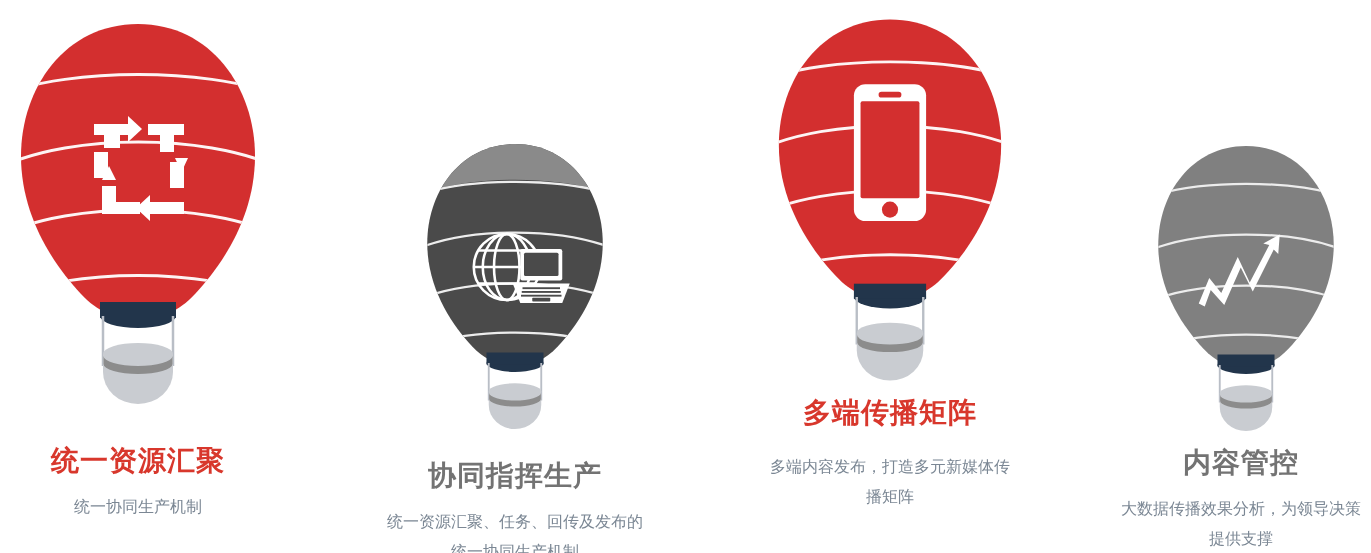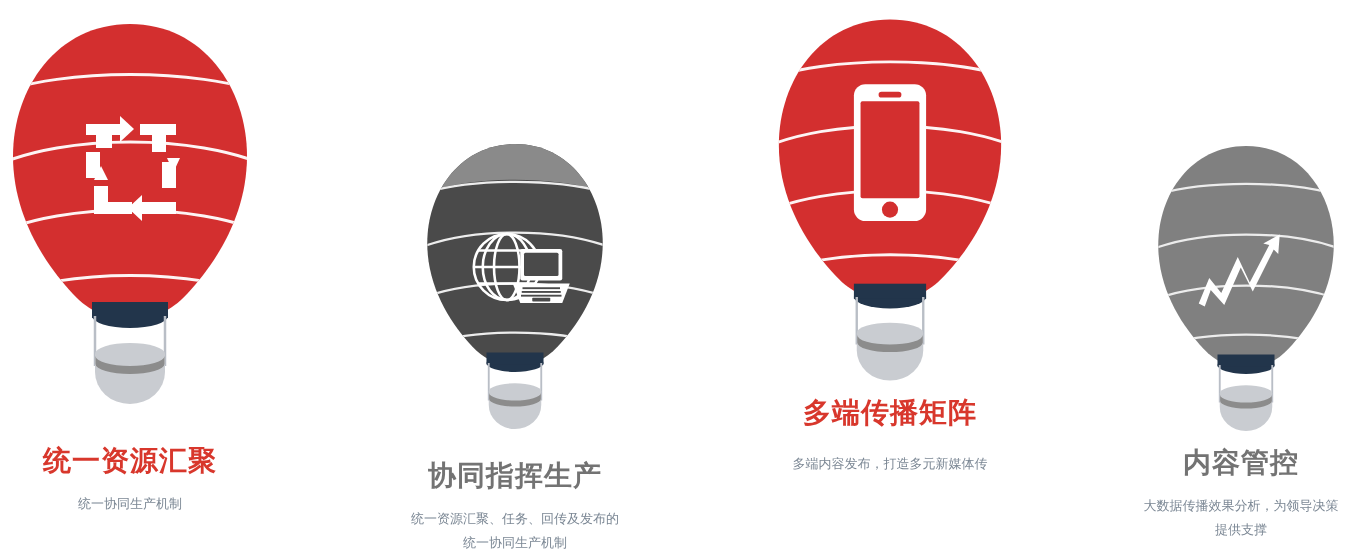--- a/index.html
+++ b/index.html
@@ -43,32 +43,32 @@
     font-weight: bold;
     letter-spacing: 1px;
     margin: 0 0 10px 0;
     white-space: nowrap;
   }
 
   .caption-title.accent { color: #D8372C; }
   .caption-title.dark   { color: #737373; }
 
   .caption-desc {
-    font-size: 13px;
+    font-size: 16px;
     color: #7b8794;
     line-height: 1.85;
     margin: 0;
   }
 </style>
 </head>
 <body>
 
 <div class="stage">
 
-  <div class="feature" style="left:5px; top:0px; width:250px; height:409px;">
+  <div class="feature" style="left:13px; top:0px; width:250px; height:409px;">
 
     <div class="balloon-wrap" style="left:0px; top:16px;">
       <svg width="250" height="400" viewBox="0 0 250 400">
         <defs>
           <clipPath id="env1">
             <path d="M125 8
                      C 198 8 242 72 242 140
                      C 242 200 210 248 182 278
                      C 165 296 150 302 125 302
                      C 100 302 85 296 68 278
@@ -263,20 +263,21 @@
         <path d="M90 338 L 90 356 A 35 32 0 0 0 160 356 L 160 338 Z" fill="#C9CCD1"></path>
         <ellipse cx="125" cy="338" rx="35" ry="11" fill="#C9CCD1"></ellipse>
         <path d="M90.5 340 A 34.5 10 0 0 0 159.5 340 L 159.5 348 A 34.5 10 0 0 1 90.5 348 Z" fill="#8C8C8C"></path>
       </svg>
     </div>
 
     <div class="caption" style="left:-25px; top:392px; width:300px;">
       <div class="caption-title accent">多端传播矩阵</div>
       <div class="caption-desc" style="margin-top:18px;">
         <div>多端内容发布，打造多元新媒体传</div>
+        <div>播矩阵</div>
       </div>
     </div>
   </div>
 
   <div class="feature" style="left:1121px; top:0px; width:250px; height:553px;font-family:Liberation Serif, serif;">
 
     <div class="balloon-wrap" style="left:0px; top:140px;">
       <svg width="250" height="300" viewBox="0 0 250 400" style="width:250px;height:300px;">
         <defs>
           <clipPath id="env4">

